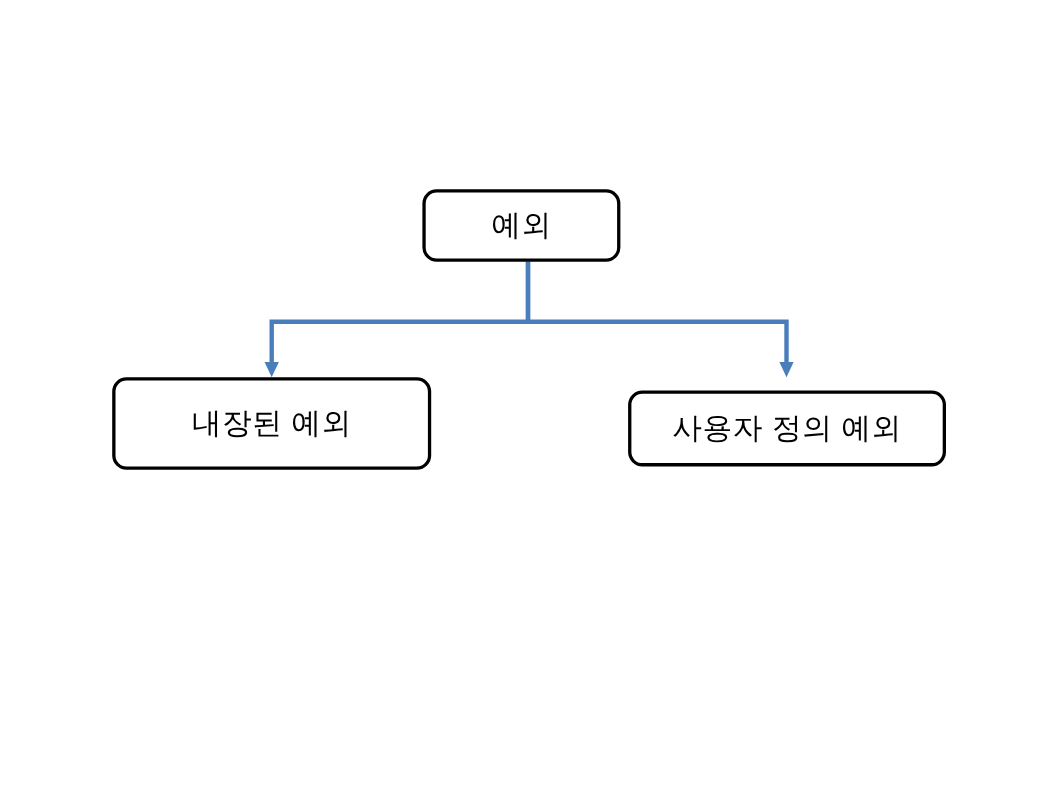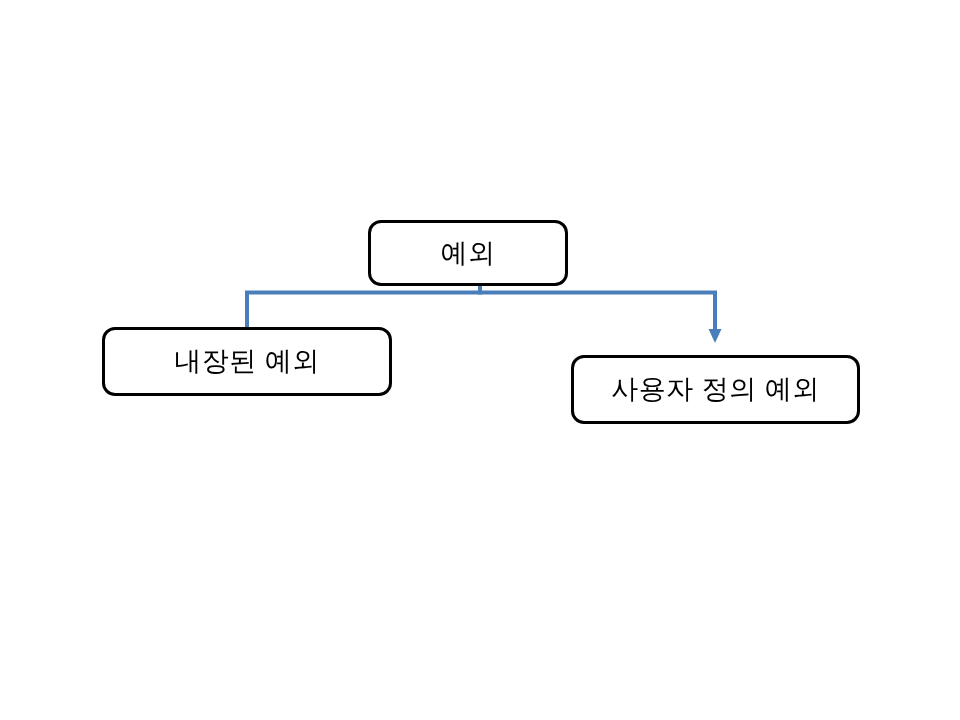--- a/index.html
+++ b/index.html
@@ -40,31 +40,30 @@
   }
   .node-label {
     color: #000000;
     font-size: 27px;
     line-height: 1;
     letter-spacing: 0.5px;
     white-space: nowrap;
     font-weight: 400;
   }
   #node-root {
-    left: 368px;
+    left: 384px;
     top: 172px;
-    width: 200px;
+    width: 180px;
     height: 66px;
-    margin-top: 48px;
   }
   #node-builtin {
     left: 102px;
-    top: 327px;
+    top: 343px;
     width: 290px;
-    height: 69px;
+    height: 84px;
     text-align: center;
   }
   #node-userdefined {
     left: 571px;
     top: 343px;
     width: 289px;
     height: 69px;
     margin-top: 12px;
   }
 </style>

